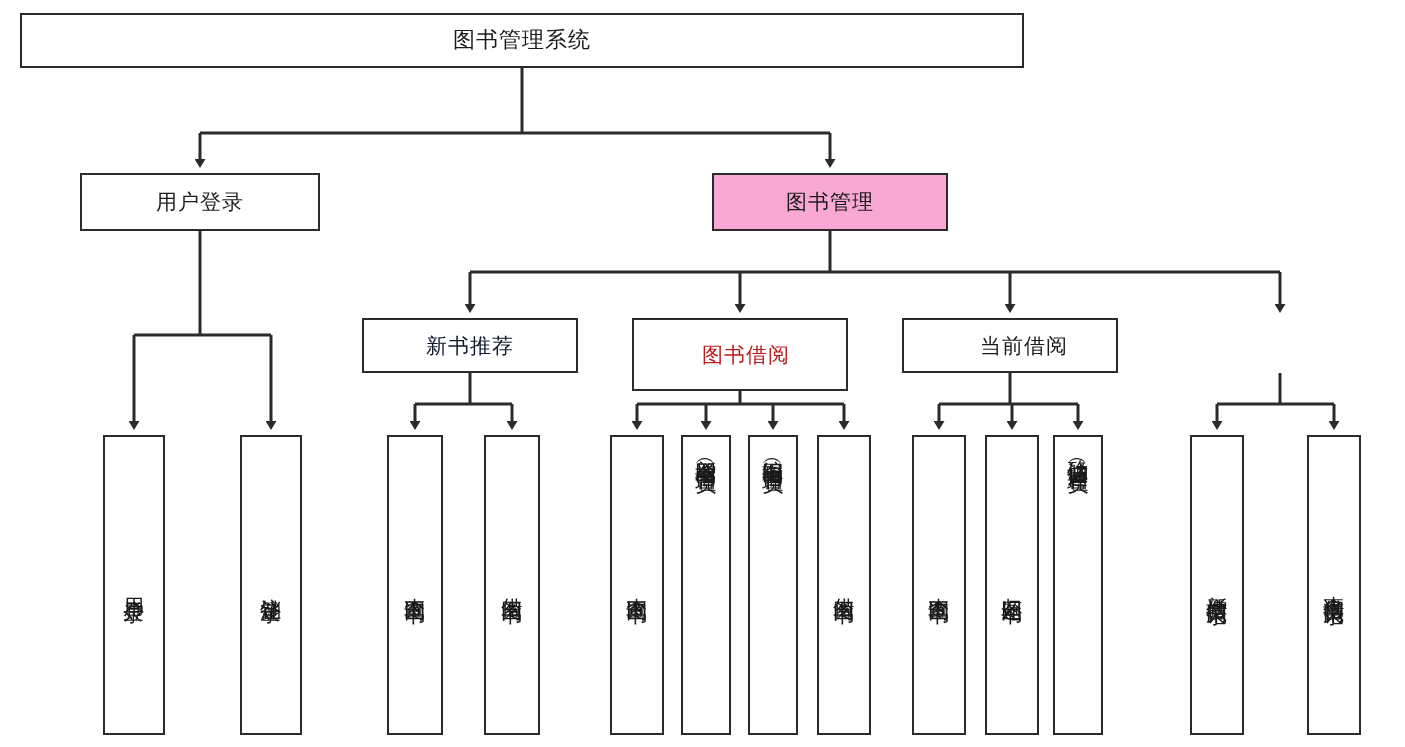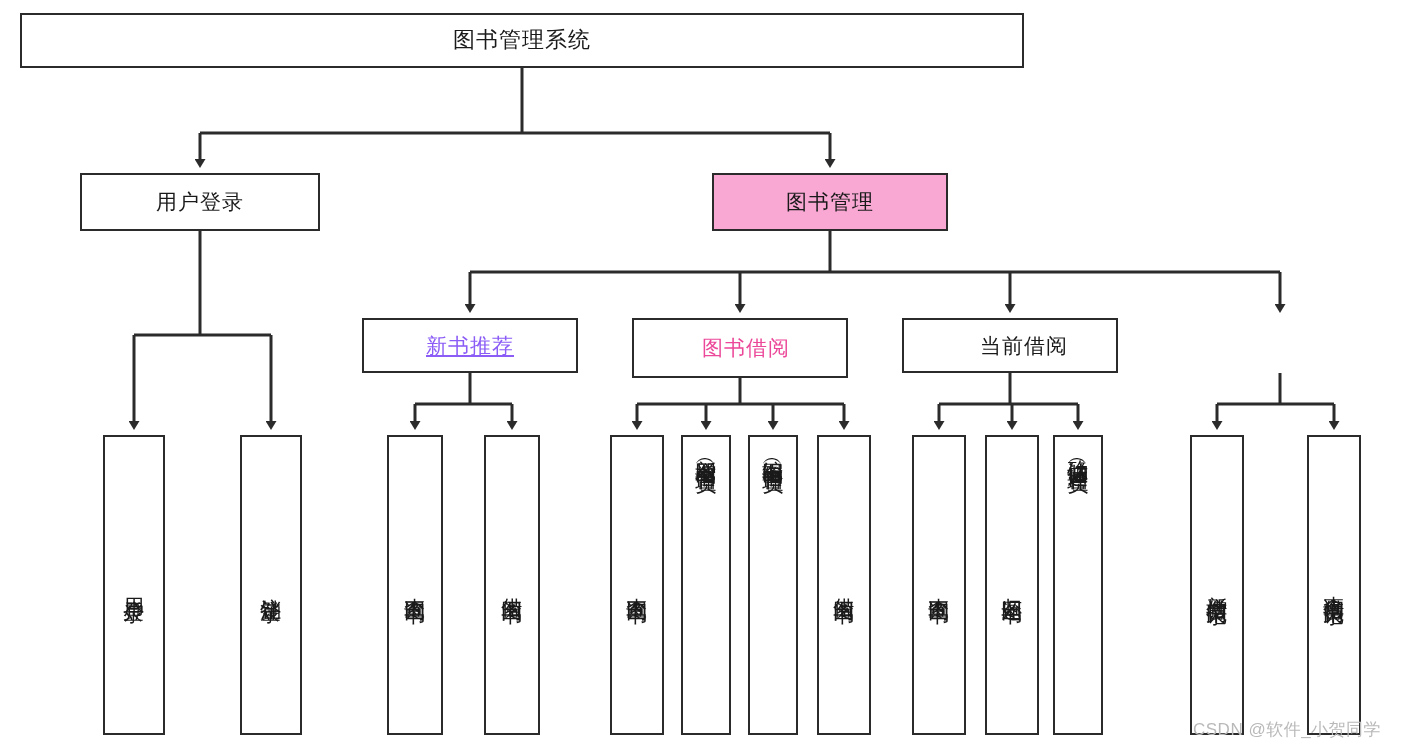--- a/index.html
+++ b/index.html
@@ -138,24 +138,24 @@
     <span>图书管理系统</span>
   </div>
 
   <div class="node horiz" style="left: 80px; top: 173px; width: 240px; height: 58px; border-color: rgb(43, 43, 43); background: rgb(255, 255, 255); color: rgb(26, 26, 26);">
     <span>用户登录</span>
   </div>
   <div class="node horiz" style="left: 712px; top: 173px; width: 236px; height: 58px; border-color: rgb(43, 43, 43); background: #f9a8d4; color: rgb(26, 26, 26);">
     <span>图书管理</span>
   </div>
 
-  <div class="node horiz" style="left: 362px; top: 318px; width: 216px; height: 55px; border-color: rgb(43, 43, 43); background: rgb(255, 255, 255); color: #8b5cf6; text-decoration: underline;">
+  <div class="node horiz" style="left: 362px; top: 318px; width: 216px; height: 55px; border-color: rgb(43, 43, 43); background: rgb(255, 255, 255); color: #0f172a;">
     <span>新书推荐</span>
   </div>
-  <div class="node horiz" style="left: 632px; top: 318px; width: 216px; height: 60px; border-color: rgb(43, 43, 43); background: rgb(255, 255, 255); color: #ec4899; padding-left: 12px;">
+  <div class="node horiz" style="left: 632px; top: 318px; width: 216px; height: 73px; border-color: rgb(43, 43, 43); background: rgb(255, 255, 255); color: #b91c1c; padding-left: 12px;">
     <span>图书借阅</span>
   </div>
   <div class="node horiz" style="left: 902px; top: 318px; width: 216px; height: 55px; border-color: rgb(43, 43, 43); background: rgb(255, 255, 255); color: rgb(26, 26, 26); padding-left: 28px;">
     <span>当前借阅</span>
   </div>
 
   <div class="node vert center" style="left: 103px; top: 435px; width: 62px; height: 300px; border-color: rgb(43, 43, 43); background: rgb(255, 255, 255); color: rgb(26, 26, 26);">
     <span class="vlabel">用户登录</span>
   </div>
   <div class="node vert center" style="left: 240px; top: 435px; width: 62px; height: 300px; border-color: rgb(43, 43, 43); background: rgb(255, 255, 255); color: rgb(26, 26, 26);">
@@ -188,15 +188,14 @@
   <div class="node vert top" style="left: 1053px; top: 435px; width: 50px; height: 300px; border-color: rgb(43, 43, 43); background: rgb(255, 255, 255); color: rgb(26, 26, 26);">
     <span class="vlabel">确认归还（管理员）</span>
   </div>
   <div class="node vert center" style="left: 1190px; top: 435px; width: 54px; height: 300px; border-color: rgb(43, 43, 43); background: rgb(255, 255, 255); color: rgb(26, 26, 26);">
     <span class="vlabel">新增借阅记录</span>
   </div>
   <div class="node vert center" style="left: 1307px; top: 435px; width: 54px; height: 300px; border-color: rgb(43, 43, 43); background: rgb(255, 255, 255); color: rgb(26, 26, 26);">
     <span class="vlabel">查询借阅记录</span>
   </div>
 
-  <div class="watermark" style="left: 1193px; top: 718px; color: rgb(185, 185, 185);">CSDN @软件_小贺同学</div>
 
 </div>
 
 </body></html>

